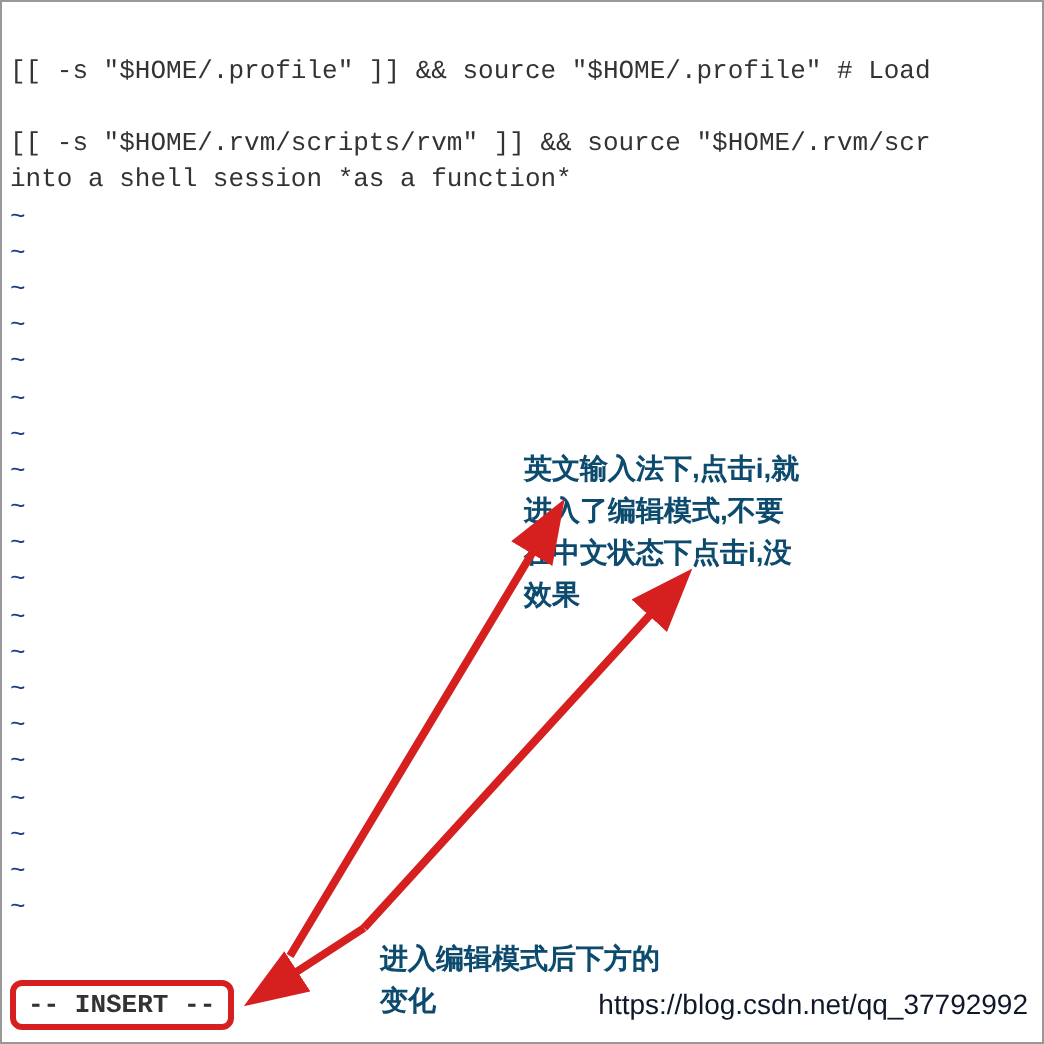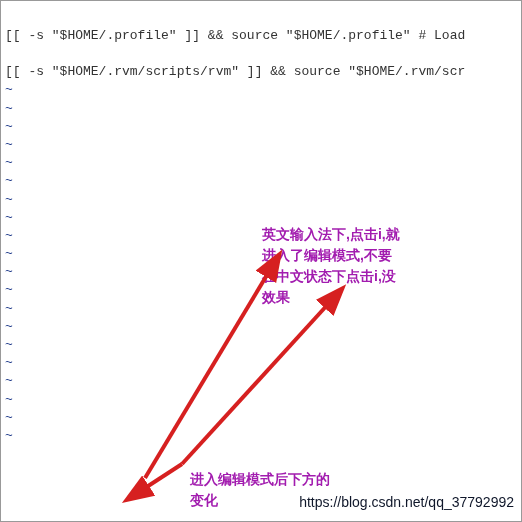--- a/index.html
+++ b/index.html
@@ -41,21 +41,21 @@
       border: 3px solid #d62020;
       border-radius: 6px;
       padding: 2px 6px;
       font-size: 13px;
       font-weight: bold;
       color: #333;
       background: #fff;
     }
     .annotation {
       position: absolute;
-      color: #a21caf;
+      color: #0c4a6e;
       font-family: "Microsoft YaHei", sans-serif;
       font-size: 14px;
       font-weight: bold;
       line-height: 1.5;
       text-shadow: 0 0 2px rgba(255,255,255,0.8);
     }
     .anno1 { top: 224px; left: 262px; width: 200px; }
     .anno2 { top: 469px; left: 190px; width: 200px; }
     .arrow-svg {
       position: absolute;
@@ -73,20 +73,21 @@
     }
   </style>
 </head>
 <body>
 
 <div class="terminal">
   <div class="blank-line"></div>
   <div class="code-line">[[ -s "$HOME/.profile" ]] &amp;&amp; source "$HOME/.profile" # Load</div>
   <div class="blank-line"></div>
   <div class="code-line">[[ -s "$HOME/.rvm/scripts/rvm" ]] &amp;&amp; source "$HOME/.rvm/scr</div>
+  <div class="code-line">into a shell session *as a function*</div>
   <div class="tilde">~</div>
   <div class="tilde">~</div>
   <div class="tilde">~</div>
   <div class="tilde">~</div>
   <div class="tilde">~</div>
   <div class="tilde">~</div>
   <div class="tilde">~</div>
   <div class="tilde">~</div>
   <div class="tilde">~</div>
   <div class="tilde">~</div>
@@ -94,20 +95,21 @@
   <div class="tilde">~</div>
   <div class="tilde">~</div>
   <div class="tilde">~</div>
   <div class="tilde">~</div>
   <div class="tilde">~</div>
   <div class="tilde">~</div>
   <div class="tilde">~</div>
   <div class="tilde">~</div>
   <div class="tilde">~</div>
 
+  <div class="insert-box">-- INSERT --</div>
 </div>
 
 <div class="annotation anno1">英文输入法下,点击i,就<br>进入了编辑模式,不要<br>在中文状态下点击i,没<br>效果</div>
 <div class="annotation anno2">进入编辑模式后下方的<br>变化</div>
 
 <svg class="arrow-svg">
   <defs>
     <marker id="ah" markerWidth="10" markerHeight="10" refX="2" refY="3" orient="auto">
       <path d="M0,0 L0,6 L8,3 z" fill="#d62020"></path>
     </marker>

